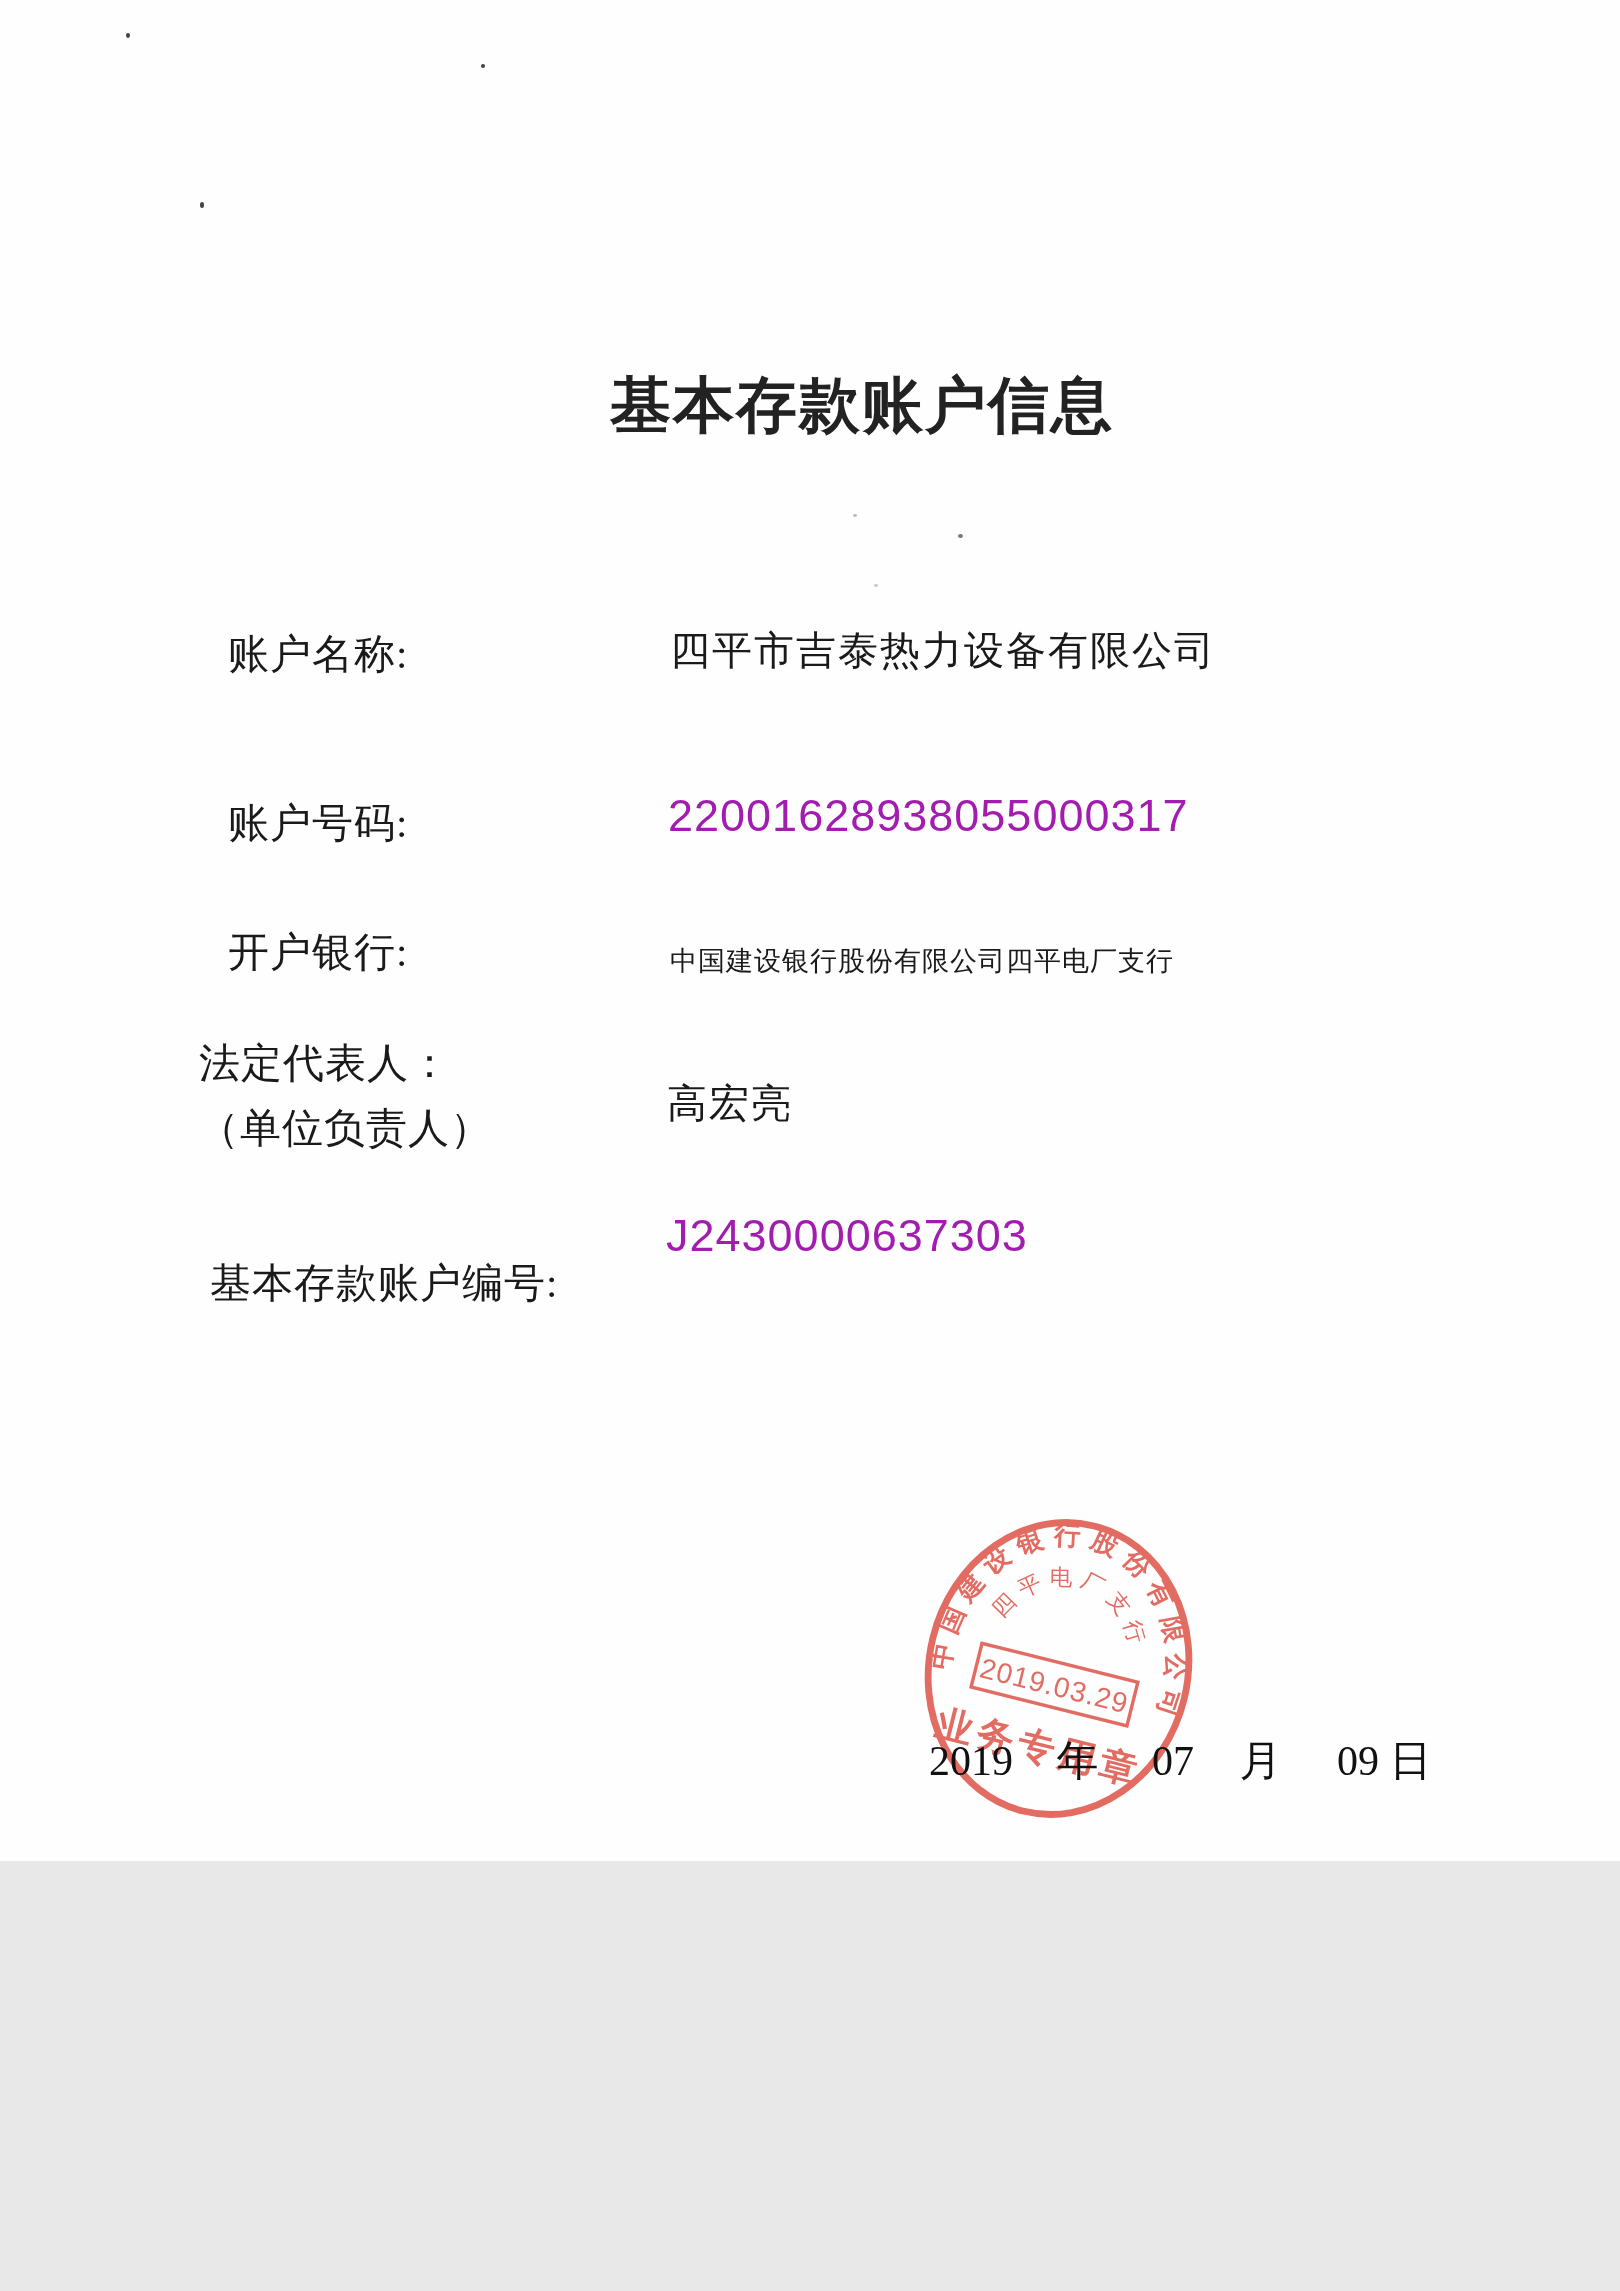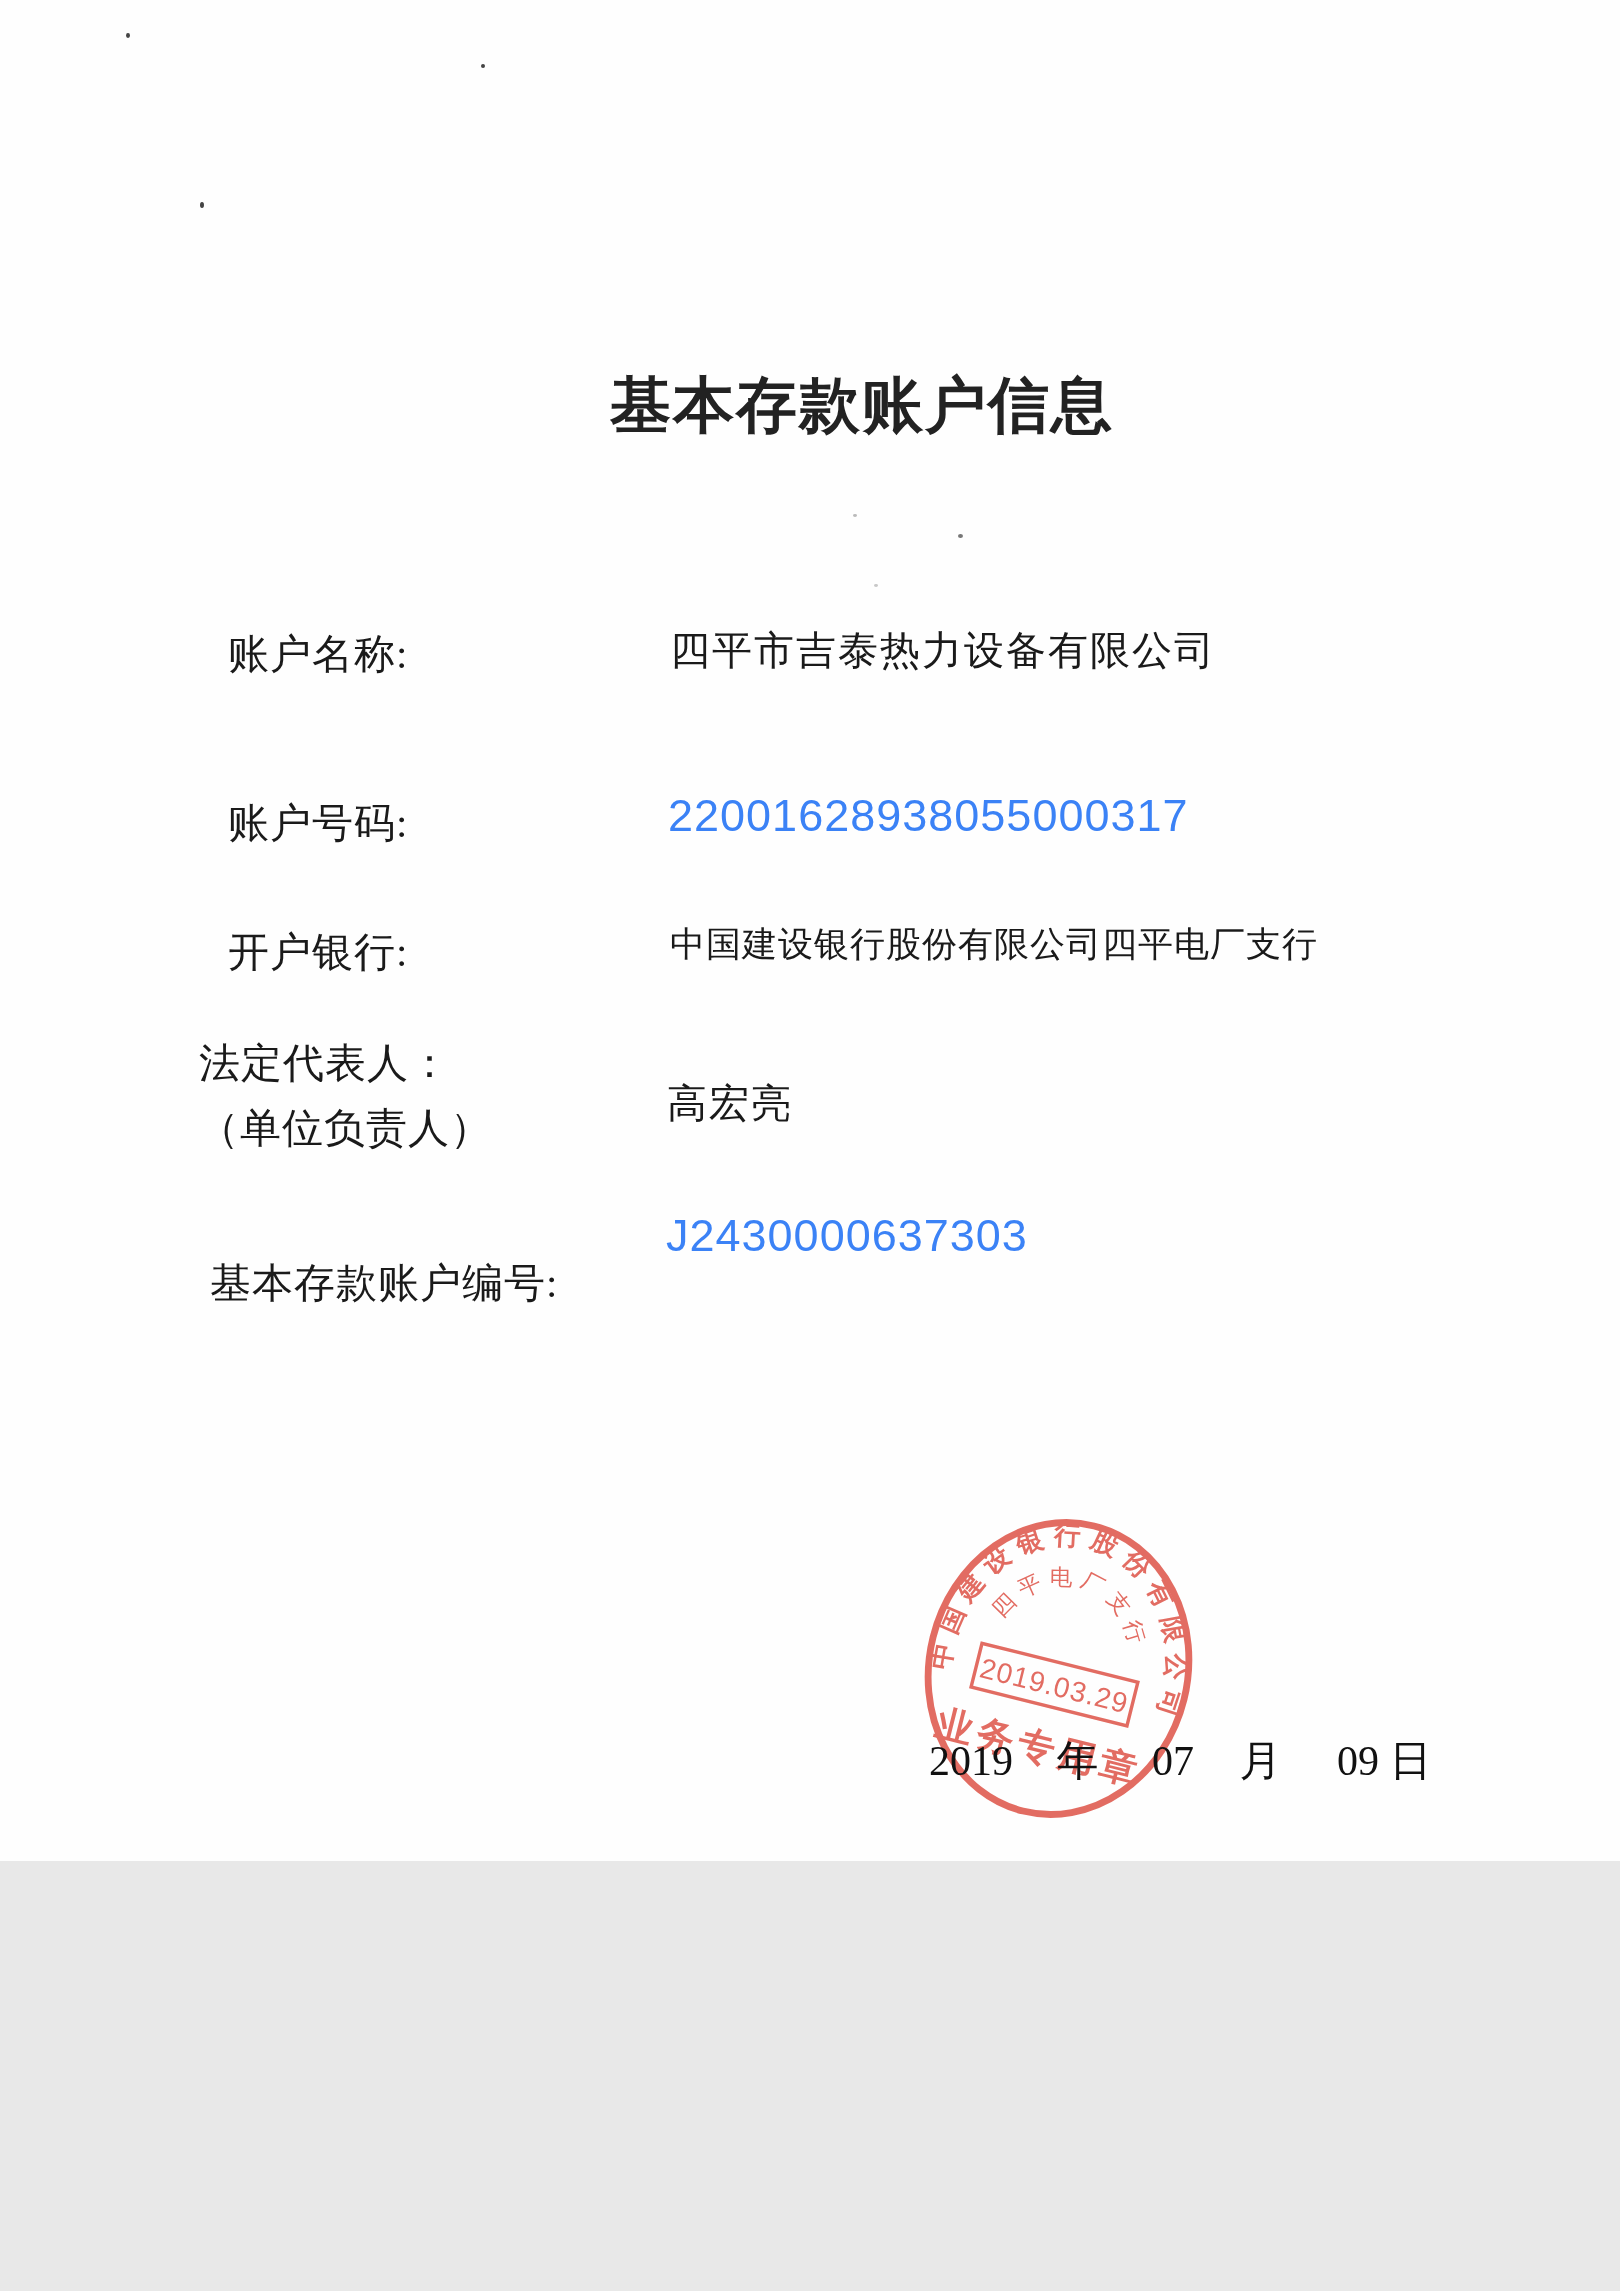--- a/index.html
+++ b/index.html
@@ -20,21 +20,21 @@
     position:absolute;
     font-size:41px;letter-spacing:1px;color:#1a1a1a;white-space:nowrap;
   }
   .value-cjk{
     position:absolute;left:670px;
     font-size:40px;letter-spacing:2px;color:#1a1a1a;white-space:nowrap;
   }
   .value-num{
     position:absolute;left:668px;
     font-family:"Liberation Sans","DejaVu Sans",sans-serif;
-    font-size:45px;letter-spacing:1px;color:#3b82f6;white-space:nowrap;
+    font-size:45px;letter-spacing:1px;color:#a21caf;white-space:nowrap;
   }
   .date-line{
     position:absolute;left:929px;top:1733px;z-index:3;
     font-size:42px;color:#111;white-space:nowrap;
   }
   .date-line span{display:inline-block;}
   .dl-y{margin-right:33px;}
   .dl-yu{margin-right:43px;}
   .dl-m{margin-right:35px;}
   .dl-mu{margin-right:45px;}
@@ -61,21 +61,21 @@
 
   <div class="title">基本存款账户信息</div>
 
   <div class="label" style="left:228px;top:627px;">账户名称:</div>
   <div class="value-cjk" style="top:623px;">四平市吉泰热力设备有限公司</div>
 
   <div class="label" style="left:228px;top:796px;">账户号码:</div>
   <div class="value-num" style="top:790px;">22001628938055000317</div>
 
   <div class="label" style="left:228px;top:925px;">开户银行:</div>
-  <div class="value-cjk" style="top:921px;letter-spacing:1px;font-size:35px;text-align:right;">中国建设银行股份有限公司四平电厂支行</div>
+  <div class="value-cjk" style="top:943px;letter-spacing:1px;font-size:27px;text-align:right;">中国建设银行股份有限公司四平电厂支行</div>
 
   <div class="label" style="left:199px;top:1036px;">法定代表人：</div>
   <div class="label" style="left:198px;top:1101px;">（单位负责人）</div>
   <div class="value-cjk" style="top:1076px;left:667px;">高宏亮</div>
 
   <div class="label" style="left:210px;top:1256px;">基本存款账户编号:</div>
   <div class="value-num" style="top:1210px;left:666px;">J2430000637303</div>
 
   <svg class="stamp" width="333" height="353" viewBox="0 0 340 360">
     <g transform="rotate(14 170 180)">

